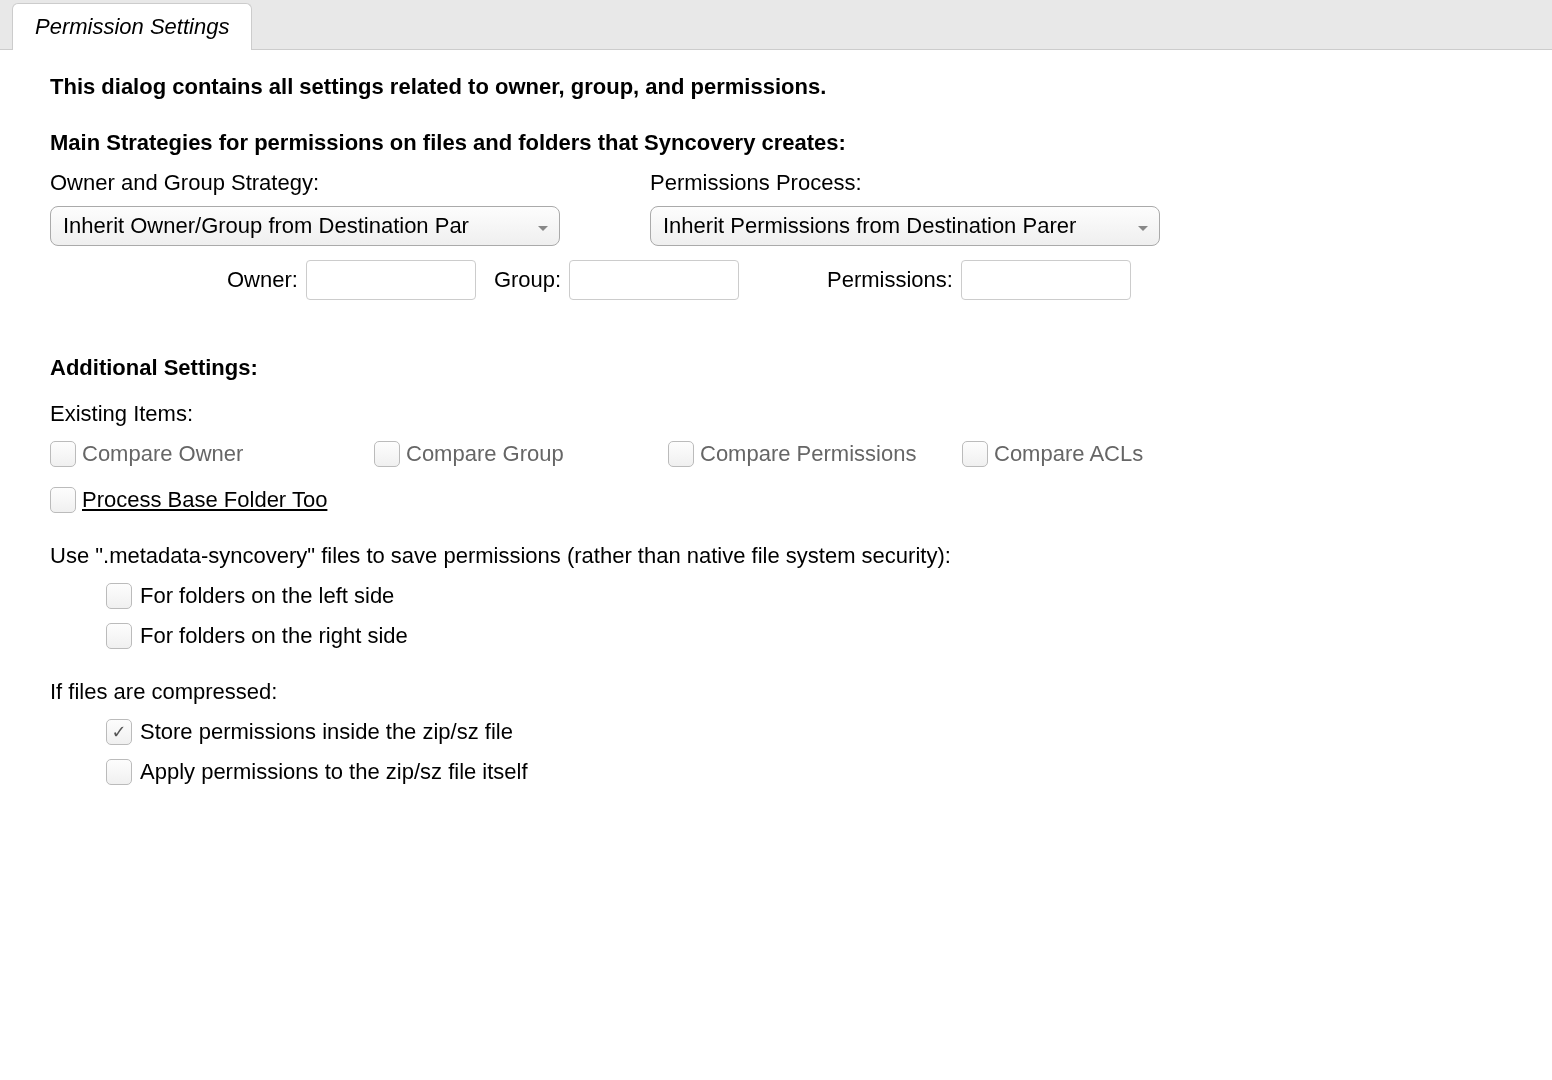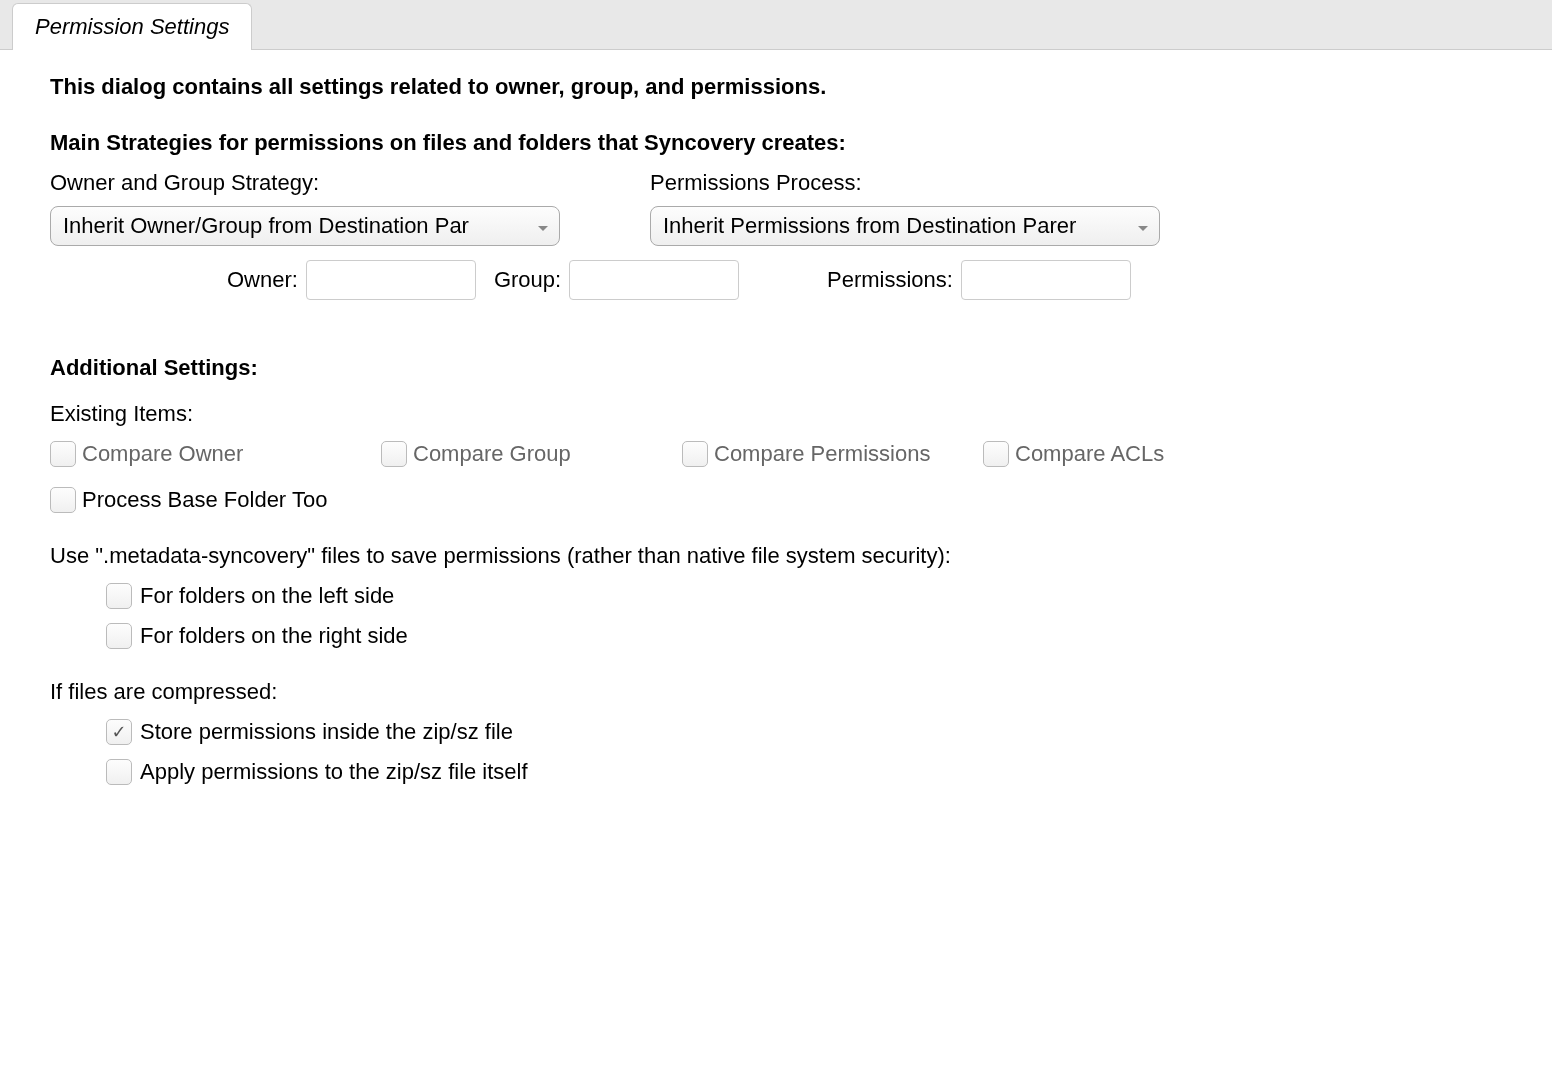--- a/index.html
+++ b/index.html
@@ -112,21 +112,21 @@
     }
     .additional {
       margin-top: 55px;
     }
     .subheading {
       margin-top: 20px;
       margin-bottom: 14px;
     }
     .checkbox-row {
       display: flex;
-      gap: 11px;
+      gap: 4px;
       margin-bottom: 20px;
       align-items: center;
     }
     .cb-item {
       display: flex;
       align-items: center;
       gap: 6px;
     }
     .cb-item.disabled {
       color: #666;
@@ -240,21 +240,21 @@
       <div class="cb-item disabled">
         <div class="checkbox"></div>
         <span>Compare Permissions</span>
       </div>
       <div class="cb-item disabled">
         <div class="checkbox"></div>
         <span>Compare ACLs</span>
       </div>
     </div>
 
-    <div class="cb-item" style="margin-top:20px;">
+    <div class="cb-item" style="margin-top:20px;text-decoration:underline;">
       <div class="checkbox"></div>
       <span>Process Base Folder Too</span>
     </div>
   </div>
 
   <div class="block">
     <div>Use ".metadata-syncovery" files to save permissions (rather than native file system security):</div>
     <div class="cb-line indent">
       <div class="checkbox"></div>
       <span>For folders on the left side</span>

